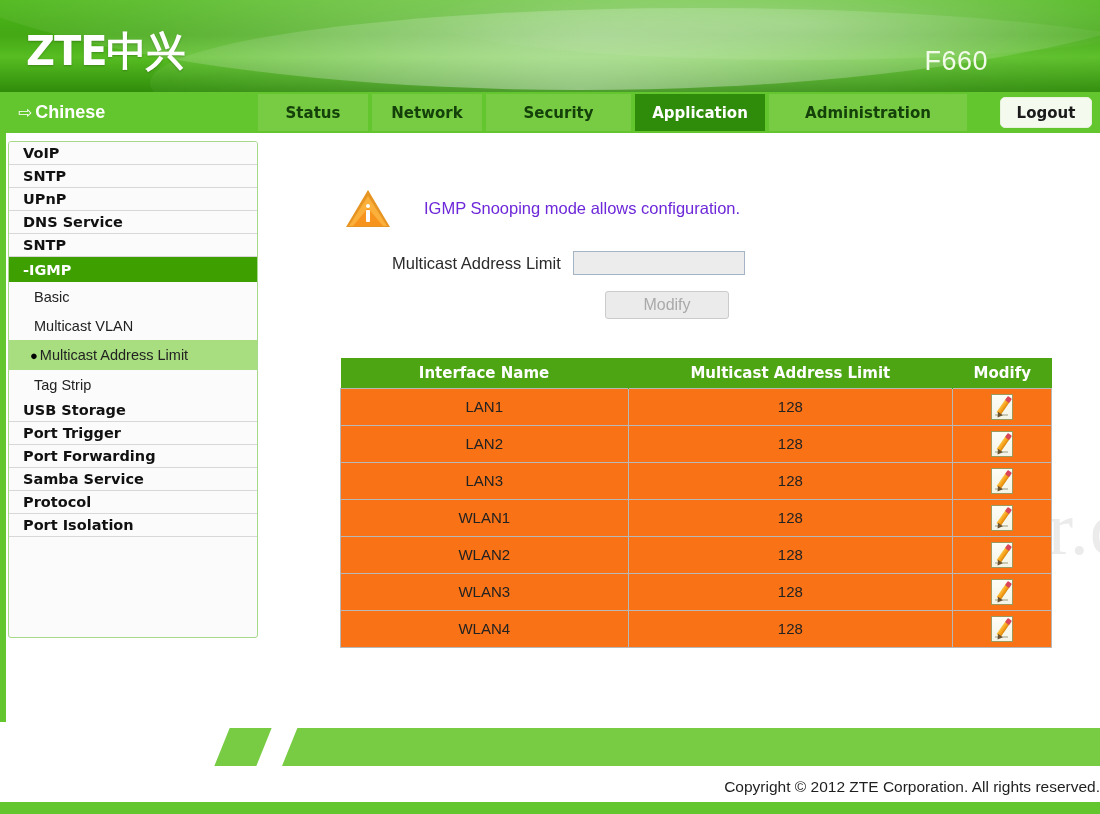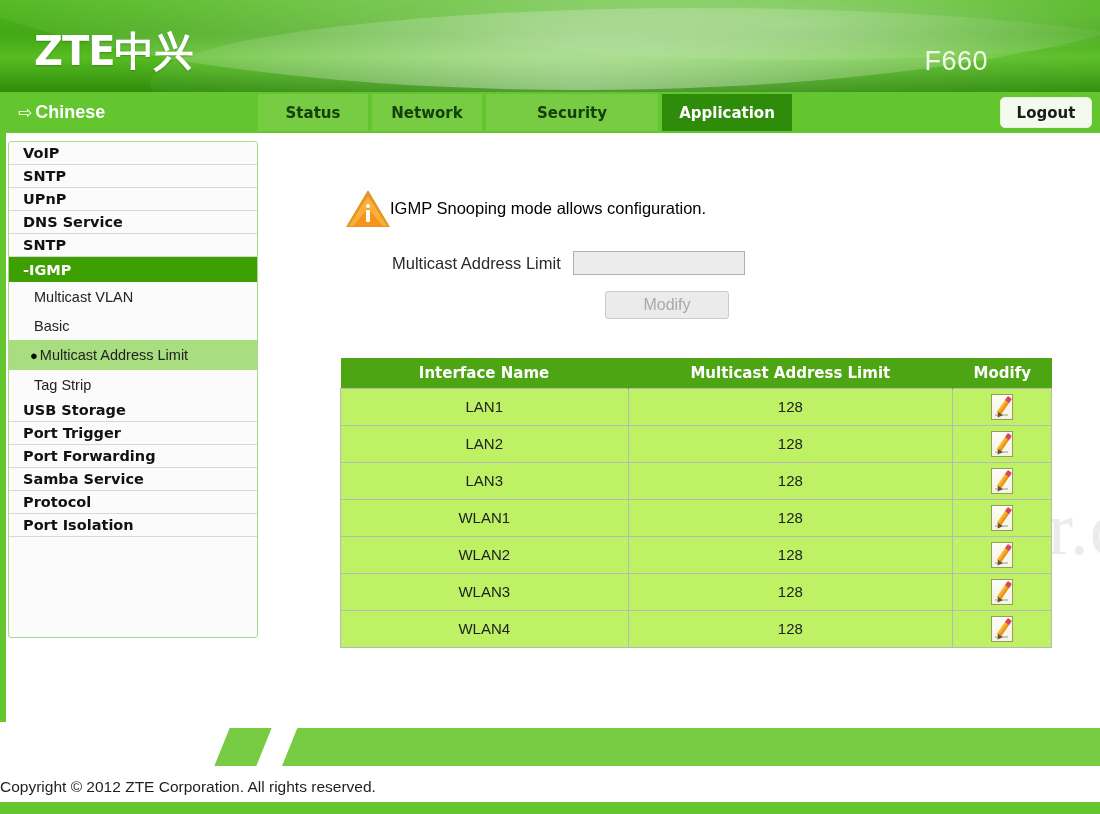--- a/index.html
+++ b/index.html
@@ -36,21 +36,21 @@
     width: 1100px; height: 150px;
     background: radial-gradient(ellipse at 40% 20%, rgba(255,255,255,0.28) 0%, rgba(255,255,255,0.06) 50%, rgba(255,255,255,0) 72%);
   }
   .sw3 {
     left: 420px; top: -30px;
     width: 760px; height: 90px;
     background: radial-gradient(ellipse at 50% 60%, rgba(255,255,255,0.22) 0%, rgba(255,255,255,0) 70%);
   }
   #brand-logo {
     position: absolute;
-    left: 34px; top: 24px;
+    left: 26px; top: 24px;
     font-size: 40px;
     font-weight: bold;
     color: #ffffff;
     letter-spacing: -1px;
     font-family: "DejaVu Sans", sans-serif;
     text-shadow: 0 1px 2px rgba(0,0,0,0.22);
     white-space: nowrap;
   }
   #model-name {
     position: absolute;
@@ -111,21 +111,21 @@
     cursor: pointer;
     font-family: "DejaVu Sans", sans-serif;
     white-space: nowrap;
   }
   .tab.active {
     background: #2f8c0a;
     color: #ffffff;
   }
   #tab-status   { width: 110px; }
   #tab-network  { width: 110px; }
-  #tab-security { width: 172px; }
+  #tab-security { width: 145px; }
   #tab-application { width: 130px; }
   #tab-administration { width: 198px; }
   #logout-button {
     position: absolute;
     right: 8px; top: 5px;
     width: 92px; height: 31px;
     background: #f4fbee;
     border: 1px solid #e8f3de;
     border-radius: 5px;
     display: flex;
@@ -265,22 +265,23 @@
   }
   #info-icon .i-dot {
     position: absolute;
     left: 20px; top: 16px;
     width: 4px; height: 4px;
     background: #ffffff;
     border-radius: 50%;
     z-index: 3;
   }
   #notice-text {
+    margin-left: 34px;
     font-size: 16.5px;
-    color: #000000;
+    color: #6d28d9;
     font-family: "Liberation Sans", sans-serif;
     white-space: nowrap;
   }
 
   #field-row {
     position: absolute;
     left: 124px; top: 118px;
     display: flex;
     align-items: center;
     z-index: 2;
@@ -337,21 +338,21 @@
     font-family: "DejaVu Sans", sans-serif;
     border-right: 1px solid #4da513;
     margin-top: 9px;
   }
   #limit-table thead th:last-child { border-right: none; }
   #limit-table tbody td {
     height: 37px;
     text-align: center;
     font-size: 15px;
     color: #222222;
-    background: #bef264;
+    background: #f97316;
     border: 1px solid #b8b8b8;
     font-family: "Liberation Sans", sans-serif;
   }
   .col-iface { width: 288px; }
   .col-limit { width: 325px; }
   .col-modify { width: 99px; }
   #limit-table tbody td.cell-modify { padding: 0; }
 
   .pencil-btn {
     display: inline-block;
@@ -414,21 +415,21 @@
     left: 282px; top: 6px;
     width: 818px; height: 38px;
     background: #78cc44;
     transform: skewX(-22deg);
     transform-origin: left bottom;
   }
   #copyright {
     position: absolute;
     left: 0; top: 778px;
     width: 1100px;
-    text-align: left;
+    text-align: right;
     font-size: 15.5px;
     color: #1f1f1f;
     font-family: "Liberation Sans", sans-serif;
   }
   #bottom-bar {
     position: absolute;
     left: 0; top: 802px;
     width: 1100px; height: 12px;
     background: #64c62e;
   }
@@ -449,38 +450,39 @@
   <div id="lang-cell">
     <span class="arrow-glyph">⇨</span>
     <span class="lang-text">Chinese</span>
   </div>
 
   <div id="tabs">
     <div class="tab" id="tab-status">Status</div>
     <div class="tab" id="tab-network">Network</div>
     <div class="tab" id="tab-security">Security</div>
     <div class="tab active" id="tab-application">Application</div>
+    <div class="tab" id="tab-administration">Administration</div>
   </div>
 
   <div id="logout-button">Logout</div>
 </div>
 
 <div id="body-frame">
 
   <div id="sidebar">
     <div class="nav-top">VoIP</div>
     <div class="nav-top">SNTP</div>
     <div class="nav-top">UPnP</div>
     <div class="nav-top">DNS Service</div>
     <div class="nav-top">SNTP</div>
 
     <div class="nav-top active">-IGMP</div>
 
+    <div class="nav-sub">Basic</div>
     <div class="nav-sub">Multicast VLAN</div>
-    <div class="nav-sub">Basic</div>
     <div class="nav-sub selected">
       <span class="bullet">●</span>
       <span>Multicast Address Limit</span>
     </div>
     <div class="nav-sub">Tag Strip</div>
 
     <div class="nav-top">USB Storage</div>
     <div class="nav-top">Port Trigger</div>
     <div class="nav-top">Port Forwarding</div>
     <div class="nav-top">Samba Service</div>

